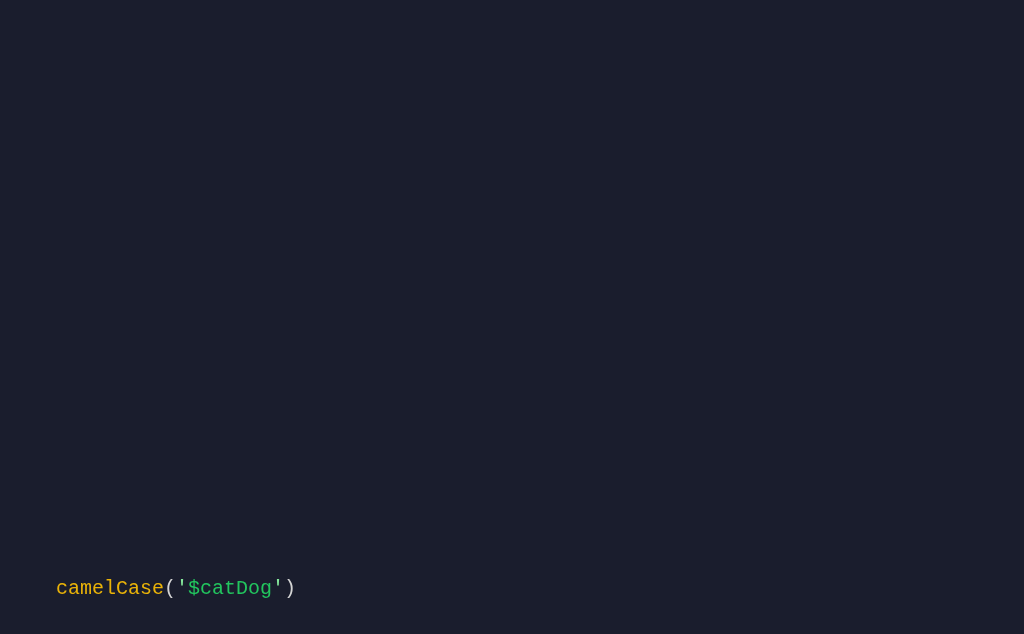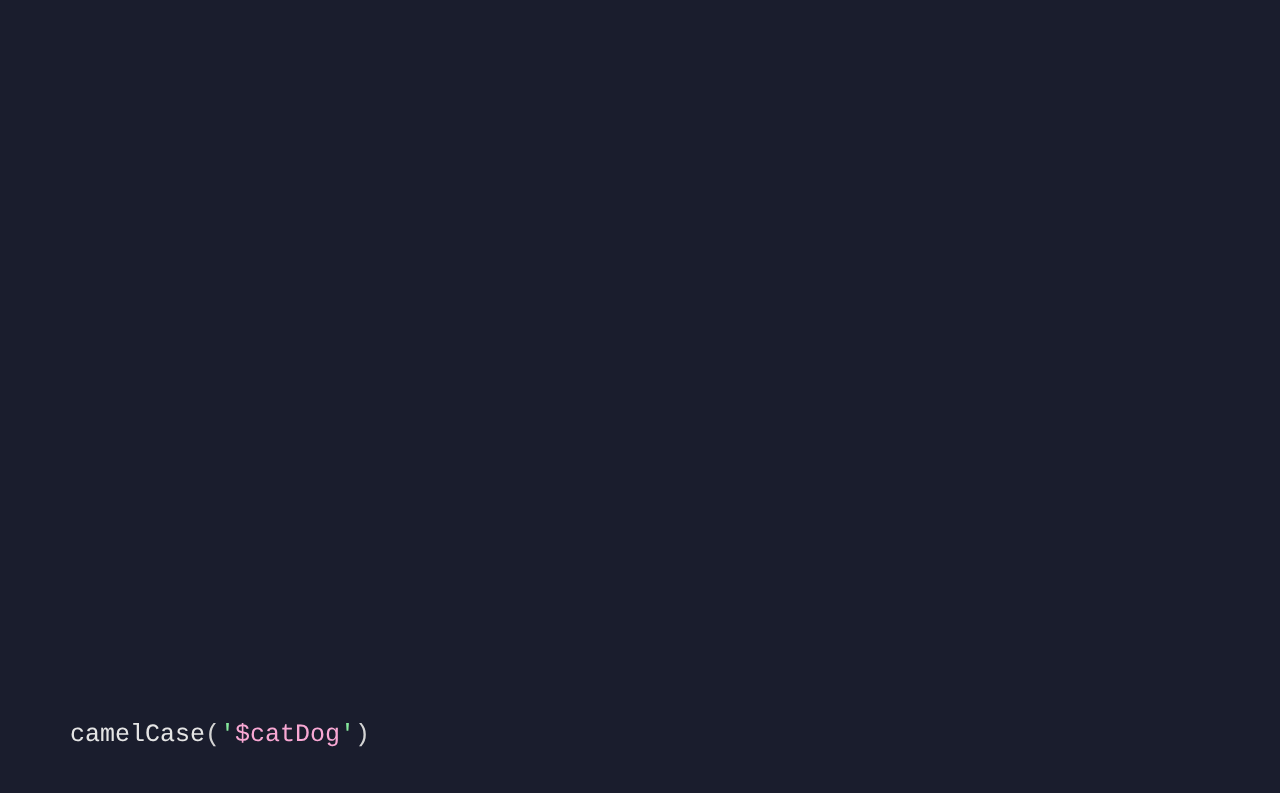--- a/index.html
+++ b/index.html
@@ -17,28 +17,28 @@
       position: relative;
     }
     .code-line {
       position: absolute;
       left: 56px;
       bottom: 30px;
       white-space: pre;
       line-height: 1.5;
     }
     .token-function {
-      color: #e5e5e5;
+      color: #eab308;
     }
     .token-paren {
       color: #d4d4d4;
     }
     .token-string-quote {
       color: #86e89c;
     }
     .token-string {
-      color: #f9a8d4;
+      color: #22c55e;
     }
   </style>
 </head>
 <body>
 
 <div class="code-line"><span class="token-function">camelCase</span><span class="token-paren">(</span><span class="token-string-quote">'</span><span class="token-string">$catDog</span><span class="token-string-quote">'</span><span class="token-paren">)</span></div>
 
 </body></html>

